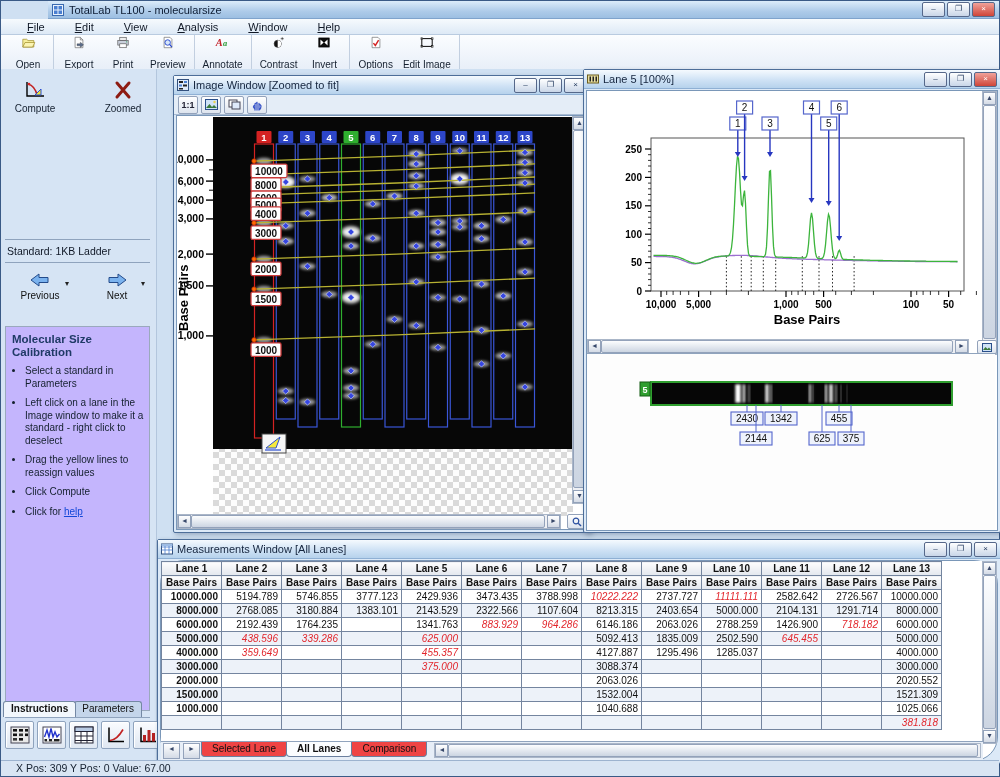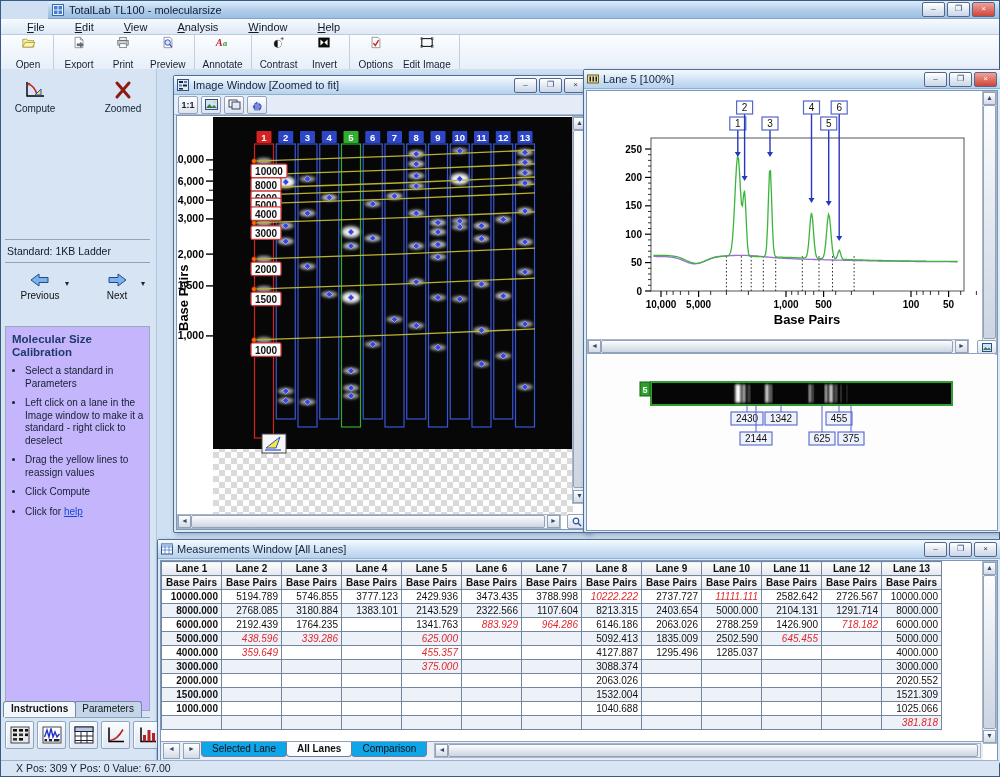--- a/index.html
+++ b/index.html
@@ -76,21 +76,21 @@
   .mtable th,.mtable td{border:1px solid #74859f;height:13px;font-size:10px;padding:0 3px;
     overflow:hidden;white-space:nowrap;}
   .mtable th{background:linear-gradient(#fdfdfd,#e3e7ee);font-weight:bold;text-align:center;}
   .mtable td{text-align:right;background:#fff;}
   .mtable tr.alt td{background:#edf2f9;}
   .mtable td.c0{font-weight:bold;}
   .mtable td.red{color:#e2262c;font-style:italic;}
   .mtabbar{position:absolute;left:0;right:14px;bottom:0;height:18px;background:#e7eef7;
     border-top:1px solid #8fa3bd;display:flex;align-items:flex-start;}
   .mtab{border:1px solid #6a7f9e;border-top:none;padding:1px 10px 2px 10px;font-size:10px;
-    background:#0ea5e9;border-radius:0 0 4px 4px;margin-right:-1px;}
+    background:#ef4444;border-radius:0 0 4px 4px;margin-right:-1px;}
   .mtab.active{background:#fbfdff;font-weight:bold;z-index:2;}
   .tarr{width:15px;height:14px;margin:1px 1px 0 2px;}
 </style>
 </head>
 <body>
 
 <div class="app">
 
   <div class="titlebar">
     <svg class="cw-icon" viewBox="0 0 12 12">
@@ -792,21 +792,21 @@
             <path d="M0.5 4 H11.5 M0.5 7 H11.5 M4 1 V11 M8 1 V11" stroke="#4a7fd0" stroke-width="0.8"></path>
             <rect x="0.5" y="1" width="11" height="2" fill="#9dbce4"></rect>
           </svg>
         <span class="t">Measurements Window [All Lanes]</span>
         <div class="winbtns">
           <div class="wb">–</div>
           <div class="wb">❐</div>
           <div class="wb">×</div>
         </div>
       </div>
-      <div class="cwb" style="left:2px;top:20px;width:836px;height:199px;">
+      <div class="cwb" style="left:2px;top:20px;width:836px;height:199px;border-radius:24px;">
         <div class="mwrap" id="measWrap">
             <table class="mtable">
               <colgroup>
                 <col style="width:60px">
                 <col style="width:60px">
                 <col style="width:60px">
                 <col style="width:60px">
                 <col style="width:60px">
                 <col style="width:60px">
                 <col style="width:60px">

